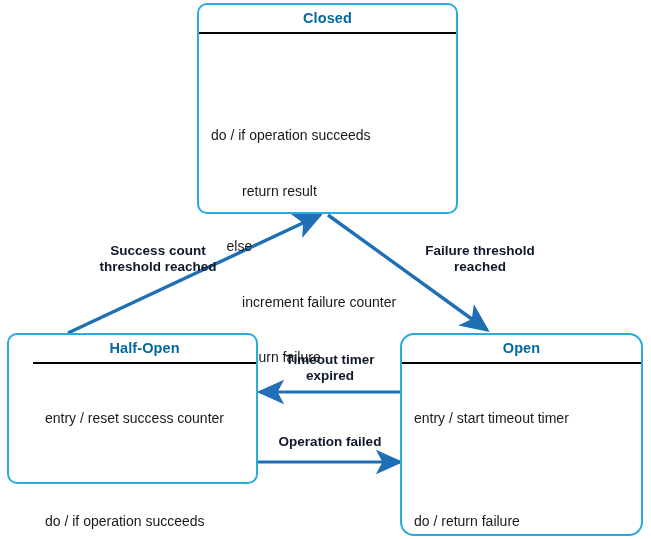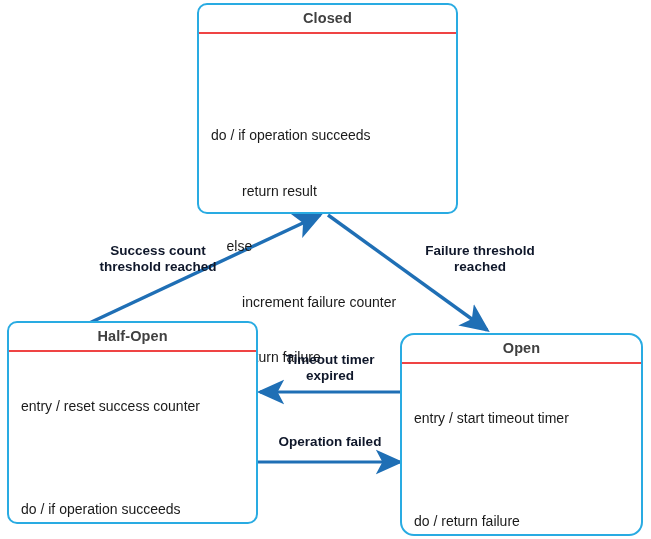--- a/index.html
+++ b/index.html
@@ -25,22 +25,22 @@
     border-radius: 10px;
     background: #ffffff;
     z-index: 3;
   }
   .state-title {
     height: 27px;
     line-height: 27px;
     text-align: center;
     font-weight: bold;
     font-size: 14.5px;
-    color: #404040;
-    border-bottom: 2px solid #ef4444;
+    color: #0369a1;
+    border-bottom: 2px solid #000000;
     letter-spacing: 0.1px;
   }
   .state-body {
     padding: 8px 12px 6px 12px;
     font-size: 14px;
     color: #1a1a1a;
     line-height: 18.5px;
     white-space: pre;
   }
   .state-body .blankline {
@@ -65,21 +65,21 @@
     position: absolute;
     left: 0;
     top: 0;
     width: 651px;
     height: 539px;
     z-index: 2;
     pointer-events: none;
   }
   
   #state-closed   { left: 197px; top: 3px;   width: 261px; height: 211px; }
-  #state-halfopen { left: 7px;   top: 321px; width: 251px; height: 203px; }
+  #state-halfopen { left: 7px;   top: 333px; width: 251px; height: 151px; padding-left: 24px; }
   #state-open     { left: 400px; top: 333px; width: 243px; height: 203px; border-radius: 14px; }
 
   #label-success  { left: 78px;  top: 243px; width: 160px; }
   #label-failure  { left: 400px; top: 243px; width: 160px; }
   #label-timeout  { left: 268px; top: 352px; width: 124px; }
   #label-opfailed { left: 262px; top: 434px; width: 136px; }
 </style>
 </head>
 <body>
 

